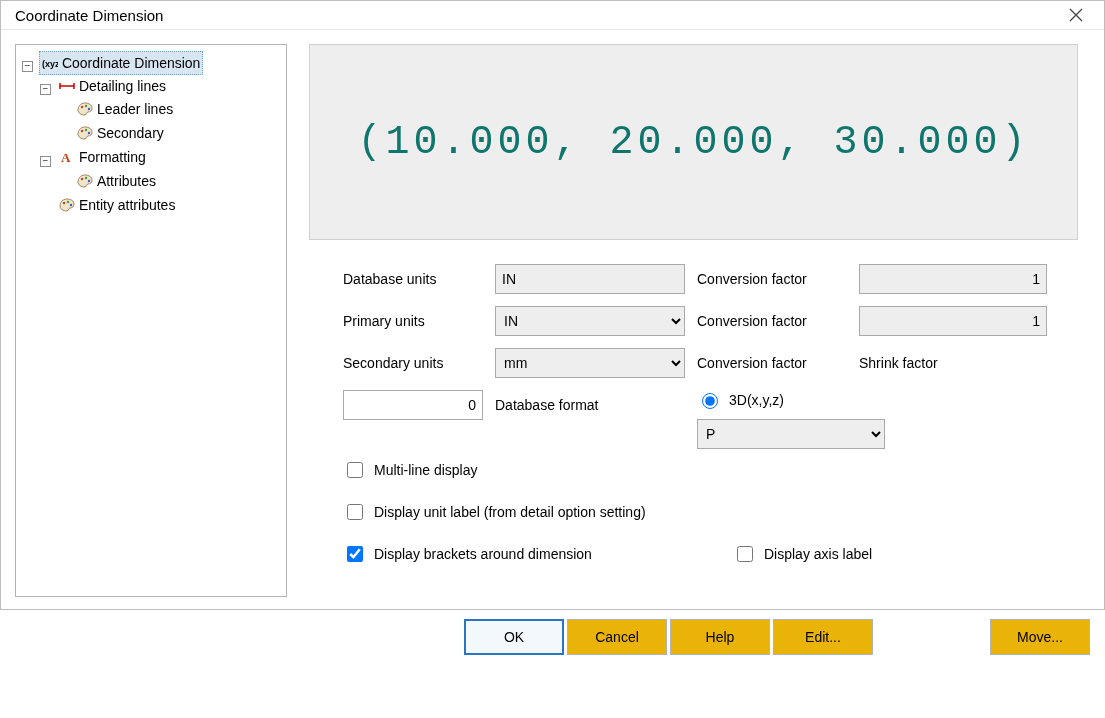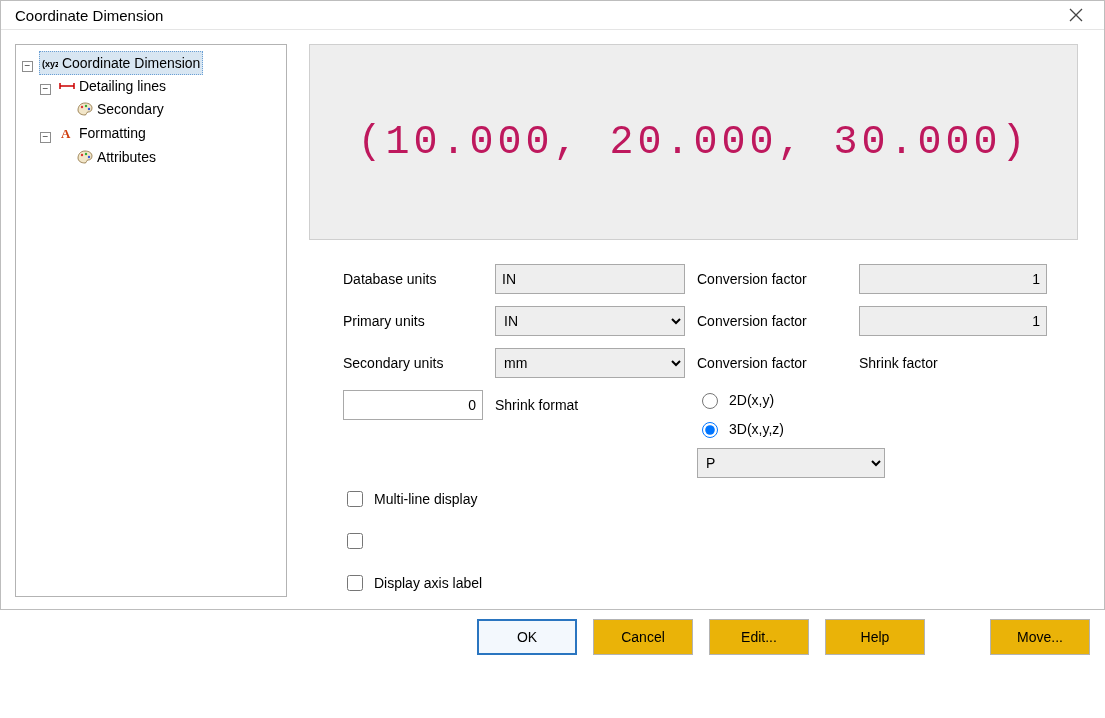--- a/index.html
+++ b/index.html
@@ -86,21 +86,21 @@
   .preview {
     height: 196px;
     background: #eeeeee;
     border: 1px solid #cfcfcf;
     display: flex;
     align-items: center;
     justify-content: center;
     font-family: "Consolas", "Courier New", monospace;
     font-size: 40px;
     letter-spacing: 4px;
-    color: #be185d;
+    color: #0f766e;
     margin-right: 12px;
   }
   .form {
     padding: 24px 12px 0 34px;
     display: grid;
     grid-template-columns: 140px 190px 150px 188px;
     column-gap: 12px;
     row-gap: 14px;
     align-items: center;
     gap: 12px;
@@ -139,21 +139,21 @@
     flex-direction: column;
     gap: 10px;
   }
   .radio-col .rad {
     display: inline-flex; align-items: center; gap: 8px;
   }
   .radio-col .rad input { width: 16px; height: 16px; }
   .buttons {
     padding: 22px 14px 26px 14px;
     display: flex;
-    gap: 16px;
+    gap: 3px;
     justify-content: flex-start;
   }
   .btn {
     height: 36px;
     min-width: 100px;
     padding: 0 12px;
     background: #eab308;
     border: 1px solid #b3b3b3;
     font: inherit;
     cursor: pointer;
@@ -197,20 +197,34 @@
               <span class="expander">−</span>
               <span class="row">
                 <span class="node-icon">
                   <svg width="16" height="12" viewBox="0 0 16 12">
                       <path d="M1 6 H15 M1 3 V9 M15 3 V9" stroke="#cc0000" stroke-width="1.5" fill="none"></path>
                     </svg>
                 </span>
                 <span>Detailing lines</span>
               </span>
               <ul>
+                <li>
+                  <span class="expander empty"></span>
+                  <span class="row">
+                    <span class="node-icon">
+                      <svg width="16" height="14" viewBox="0 0 16 14">
+                          <path d="M8 1 C3 1 1 5 1 8 C1 11 4 13 8 13 C10 13 9 10 11 10 C13 10 15 9 15 6 C15 3 12 1 8 1 Z" fill="#f2e6c9" stroke="#8a6d3b" stroke-width="0.8"></path>
+                          <circle cx="5" cy="5" r="1.2" fill="#d33"></circle>
+                          <circle cx="9" cy="4" r="1.2" fill="#3a3"></circle>
+                          <circle cx="12" cy="7" r="1.2" fill="#35d"></circle>
+                        </svg>
+                    </span>
+                    <span>Leader lines</span>
+                  </span>
+                </li>
                 <li>
                   <span class="expander empty"></span>
                   <span class="row">
                     <span class="node-icon">
                       <svg width="16" height="14" viewBox="0 0 16 14">
                           <path d="M8 1 C3 1 1 5 1 8 C1 11 4 13 8 13 C10 13 9 10 11 10 C13 10 15 9 15 6 C15 3 12 1 8 1 Z" fill="#f2e6c9" stroke="#8a6d3b" stroke-width="0.8"></path>
                           <circle cx="5" cy="5" r="1.2" fill="#d33"></circle>
                           <circle cx="9" cy="4" r="1.2" fill="#3a3"></circle>
                           <circle cx="12" cy="7" r="1.2" fill="#35d"></circle>
                         </svg>
@@ -240,20 +254,34 @@
                           <circle cx="5" cy="5" r="1.2" fill="#d33"></circle>
                           <circle cx="9" cy="4" r="1.2" fill="#3a3"></circle>
                           <circle cx="12" cy="7" r="1.2" fill="#35d"></circle>
                         </svg>
                     </span>
                     <span>Attributes</span>
                   </span>
                 </li>
               </ul>
             </li>
+            <li>
+              <span class="expander empty"></span>
+              <span class="row">
+                <span class="node-icon">
+                  <svg width="16" height="14" viewBox="0 0 16 14">
+                      <path d="M8 1 C3 1 1 5 1 8 C1 11 4 13 8 13 C10 13 9 10 11 10 C13 10 15 9 15 6 C15 3 12 1 8 1 Z" fill="#f2e6c9" stroke="#8a6d3b" stroke-width="0.8"></path>
+                      <circle cx="5" cy="5" r="1.2" fill="#d33"></circle>
+                      <circle cx="9" cy="4" r="1.2" fill="#3a3"></circle>
+                      <circle cx="12" cy="7" r="1.2" fill="#35d"></circle>
+                    </svg>
+                </span>
+                <span>Entity attributes</span>
+              </span>
+            </li>
           </ul>
         </li>
       </ul>
     </div>
 
     <div class="right-pane">
       <div class="preview">
         <span>(10.000, 20.000, 30.000)</span>
       </div>
 
@@ -271,61 +299,62 @@
         <input class="txt ro right" readonly="" value="1" style="">
 
         <label class="lbl">Secondary units</label>
         <select class="sel">
           <option>mm</option>
         </select>
         <label class="lbl">Conversion factor</label>
 
         <label class="lbl">Shrink factor</label>
         <input class="txt right" value="0" style="">
-        <label class="lbl">Shrink format</label>
+        <label class="lbl">Database format</label>
         <div class="radio-col" style="grid-row: span 2;">
-          <label class="rad">
-            <input type="radio" name="dfmt" style="">
-            <span>2D(x,y)</span>
-          </label>
           <label class="rad">
             <input type="radio" name="dfmt" checked="" style="">
             <span>3D(x,y,z)</span>
           </label>
           <select class="sel" style="width:188px;">
             <option>P</option>
           </select>
         </div>
       </div>
 
       <div class="checks">
         <label class="chk">
           <input type="checkbox" style="">
           <span>Multi-line display</span>
         </label>
         <div></div>
 
         <label class="chk">
           <input type="checkbox" style="">
+          <span>Display unit label (from detail option setting)</span>
         </label>
         <div></div>
 
+        <label class="chk">
+          <input type="checkbox" checked="" style="">
+          <span>Display brackets around dimension</span>
+        </label>
 
         <label class="chk">
           <input type="checkbox" style="">
           <span>Display axis label</span>
         </label>
         <div></div>
       </div>
     </div>
   </div>
 
   <div class="buttons">
     <div style="width:446px;"></div>
     <button class="btn default">OK</button>
     <button class="btn">Cancel</button>
+    <button class="btn">Help</button>
     <button class="btn">Edit...</button>
-    <button class="btn">Help</button>
     <div class="spacer"></div>
     <button class="btn">Move...</button>
   </div>
 
 </div>
 
 </body></html>

